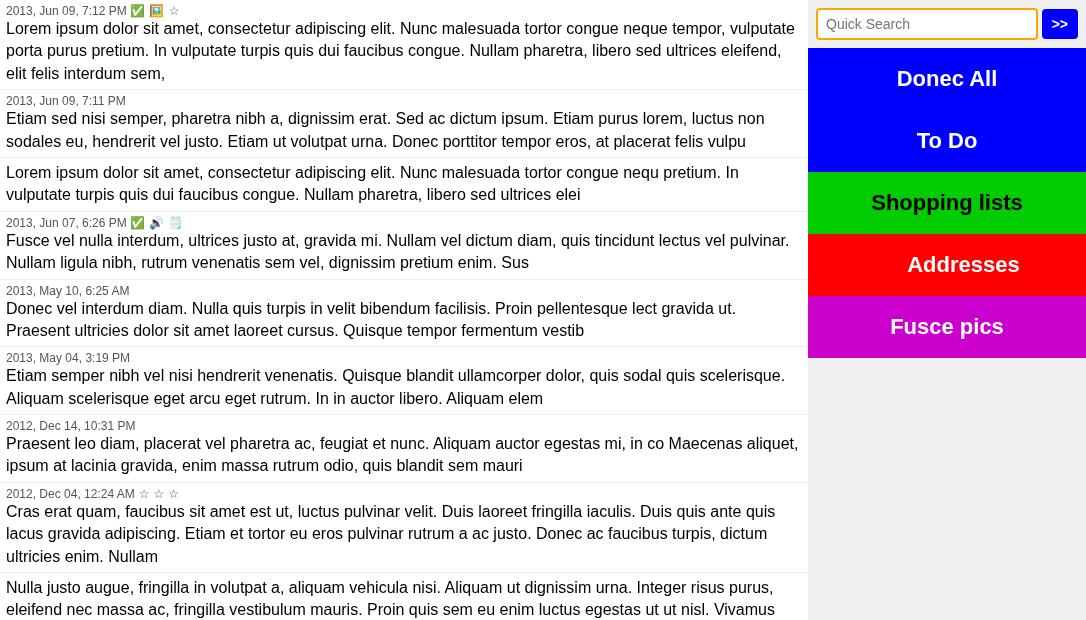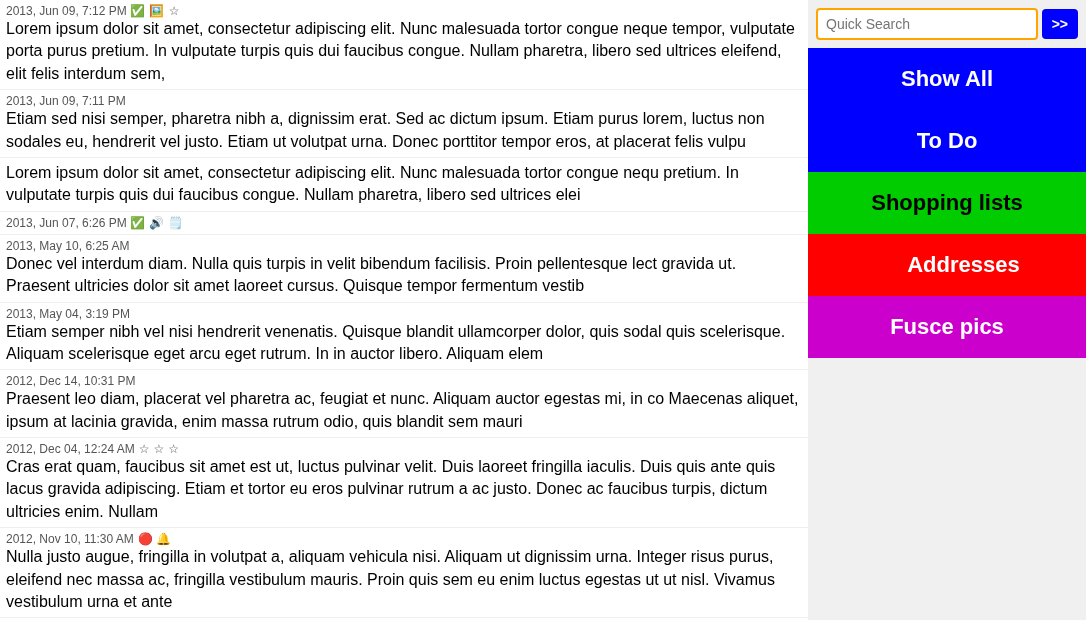--- a/index.html
+++ b/index.html
@@ -117,48 +117,48 @@
     </div>
     <div class="list-item">
       <div class="list-item-date">2013, Jun 09, 7:11 PM</div>
       <div class="list-item-text">Etiam sed nisi semper, pharetra nibh a, dignissim erat. Sed ac dictum ipsum. Etiam purus lorem, luctus non sodales eu, hendrerit vel justo. Etiam ut volutpat urna. Donec porttitor tempor eros, at placerat felis vulpu</div>
     </div>
     <div class="list-item">
       <div class="list-item-text">Lorem ipsum dolor sit amet, consectetur adipiscing elit. Nunc malesuada tortor congue nequ pretium. In vulputate turpis quis dui faucibus congue. Nullam pharetra, libero sed ultrices elei</div>
     </div>
     <div class="list-item">
       <div class="list-item-date">2013, Jun 07, 6:26 PM <span class="icon-small">✅</span><span class="icon-small">🔊</span><span class="icon-small">🗒️</span></div>
+      <div class="list-item-text">Fusce vel nulla interdum, ultrices justo at, gravida mi. Nullam vel dictum diam, quis tincidunt lectus vel pulvinar. Nullam ligula nibh, rutrum venenatis sem vel, dignissim pretium enim. Sus</div>
     </div>
     <div class="list-item">
       <div class="list-item-date">2013, May 10, 6:25 AM</div>
       <div class="list-item-text">Donec vel interdum diam. Nulla quis turpis in velit bibendum facilisis. Proin pellentesque lect gravida ut. Praesent ultricies dolor sit amet laoreet cursus. Quisque tempor fermentum vestib</div>
     </div>
     <div class="list-item">
       <div class="list-item-date">2013, May 04, 3:19 PM</div>
       <div class="list-item-text">Etiam semper nibh vel nisi hendrerit venenatis. Quisque blandit ullamcorper dolor, quis sodal quis scelerisque. Aliquam scelerisque eget arcu eget rutrum. In in auctor libero. Aliquam elem</div>
     </div>
     <div class="list-item">
       <div class="list-item-date">2012, Dec 14, 10:31 PM</div>
       <div class="list-item-text">Praesent leo diam, placerat vel pharetra ac, feugiat et nunc. Aliquam auctor egestas mi, in co Maecenas aliquet, ipsum at lacinia gravida, enim massa rutrum odio, quis blandit sem mauri</div>
     </div>
     <div class="list-item">
       <div class="list-item-date">2012, Dec 04, 12:24 AM <span class="icon-small">☆</span><span class="icon-small">☆</span><span class="icon-small">☆</span></div>
       <div class="list-item-text">Cras erat quam, faucibus sit amet est ut, luctus pulvinar velit. Duis laoreet fringilla iaculis. Duis quis ante quis lacus gravida adipiscing. Etiam et tortor eu eros pulvinar rutrum a ac justo. Donec ac faucibus turpis, dictum ultricies enim. Nullam</div>
     </div>
     <div class="list-item">
-      <div class="list-item-date">2012, Nov 10, 11:30 AM <span class="icon-small">🔴</span><span class="icon-small">🔔</span></div>
       <div class="list-item-text">Nulla justo augue, fringilla in volutpat a, aliquam vehicula nisi. Aliquam ut dignissim urna. Integer risus purus, eleifend nec massa ac, fringilla vestibulum mauris. Proin quis sem eu enim luctus egestas ut ut nisl. Vivamus vestibulum urna et ante</div>
     </div>
   </div>
 
 <div class="right-panel">
   <div class="search-bar">
     <input type="text" class="search-input" placeholder="Quick Search" style="">
     <button class="search-btn">&gt;&gt;</button>
   </div>
   <div class="categories-list" id="categories-container">
-  <button class="category-btn btn-show-all">Show All</button>
+  <button class="category-btn btn-show-all">Donec All</button>
       <button class="category-btn btn-todo">To Do</button>
       <button class="category-btn btn-shopping">Shopping lists</button>
       <button class="category-btn btn-addresses">Addresses</button>
       <button class="category-btn btn-funny">Fusce pics</button>
     </div>
 </div>
 
 </body></html>

